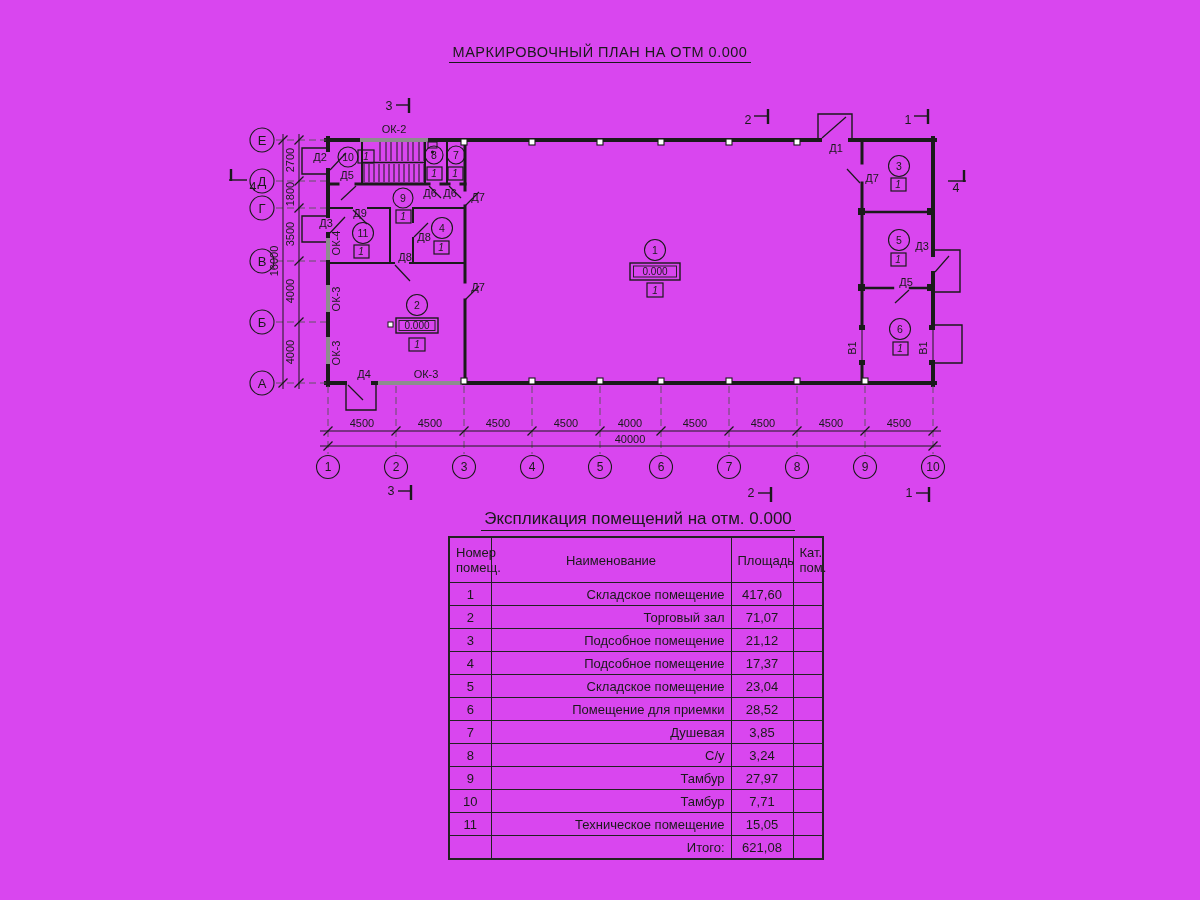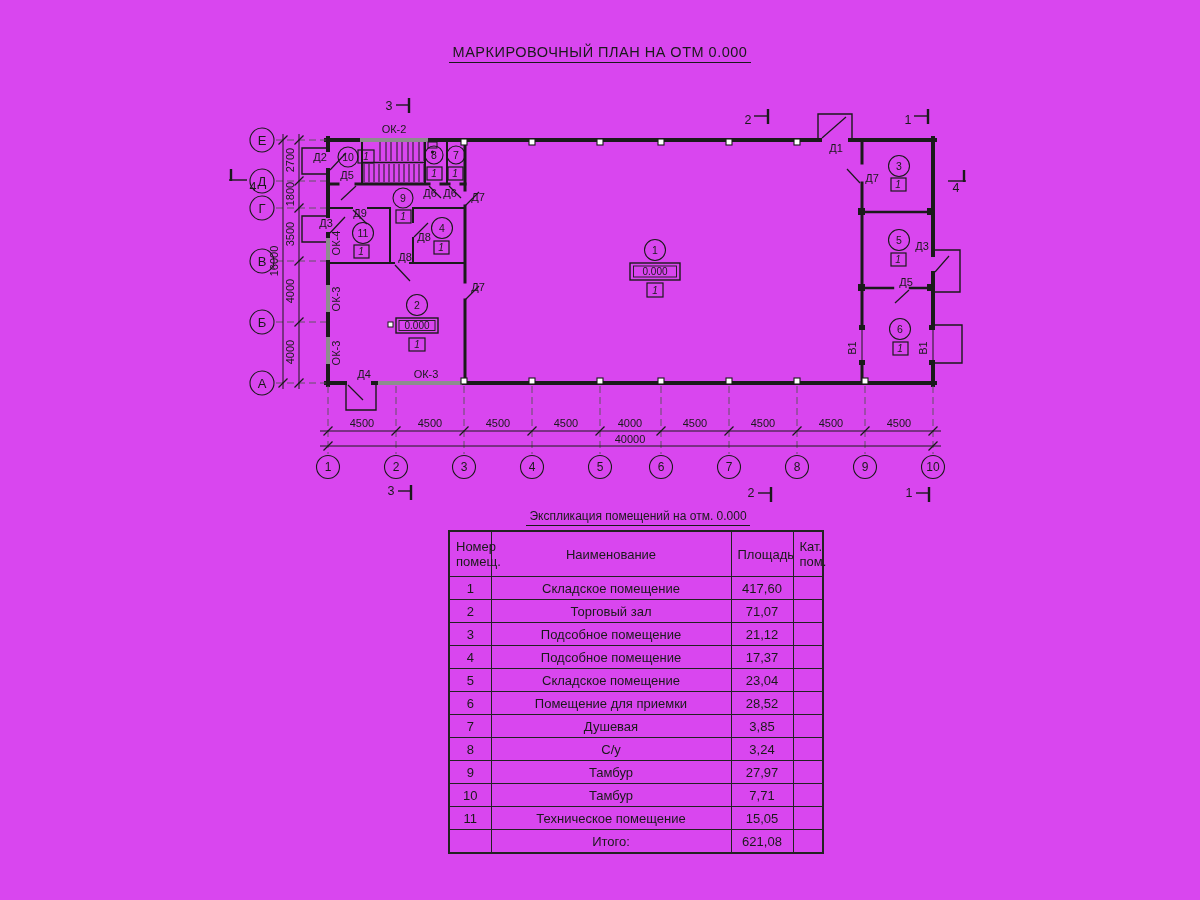--- a/index.html
+++ b/index.html
@@ -4,29 +4,29 @@
 <style>
   html,body{margin:0;padding:0;background:#fff;}
   .page{position:relative;width:1200px;height:900px;background:#d946ef;overflow:hidden;
         font-family:"Liberation Sans",sans-serif;color:#1a1a1a;}
   .main-title{position:absolute;top:44px;left:0;width:1200px;text-align:center;
               font-size:14.5px;letter-spacing:.5px;}
   .main-title span{border-bottom:1.2px solid #1a1a1a;padding:0 4px 2px 4px;}
   .plan-svg{position:absolute;left:0;top:0;}
   svg text{font-family:"Liberation Sans",sans-serif;fill:#1a1a1a;}
   .schedule{position:absolute;left:448px;top:509px;width:380px;}
-  .schedule-title{text-align:center;font-size:12px;margin-bottom:7px;}
+  .schedule-title{text-align:center;font-size:17px;margin-bottom:7px;}
   .schedule-title span{border-bottom:1.2px solid #1a1a1a;padding:0 3px 2px 3px;}
   table.rooms{border-collapse:collapse;width:368px;table-layout:fixed;
               border:2px solid #222;font-size:13px;}
   table.rooms th,table.rooms td{border:1px solid #222;padding:0 6px;}
   table.rooms th{font-weight:normal;height:44px;white-space:pre-line;text-align:center;}
   table.rooms td{height:22px;}
   .col-num{width:42px;} .col-name{width:240px;} .col-area{width:62px;} .col-cat{width:30px;}
-  td.c-num{text-align:center;} td.c-name{text-align:center;}
+  td.c-num{text-align:center;} td.c-name{text-align:right;}
   td.c-area{text-align:center;} td.c-cat{text-align:center;}
   tr.total-row td.c-name{}
 </style>
 </head>
 <body>
 
 <div class="page">
 
   <div class="main-title">
     <span>МАРКИРОВОЧНЫЙ ПЛАН НА ОТМ 0.000</span>

